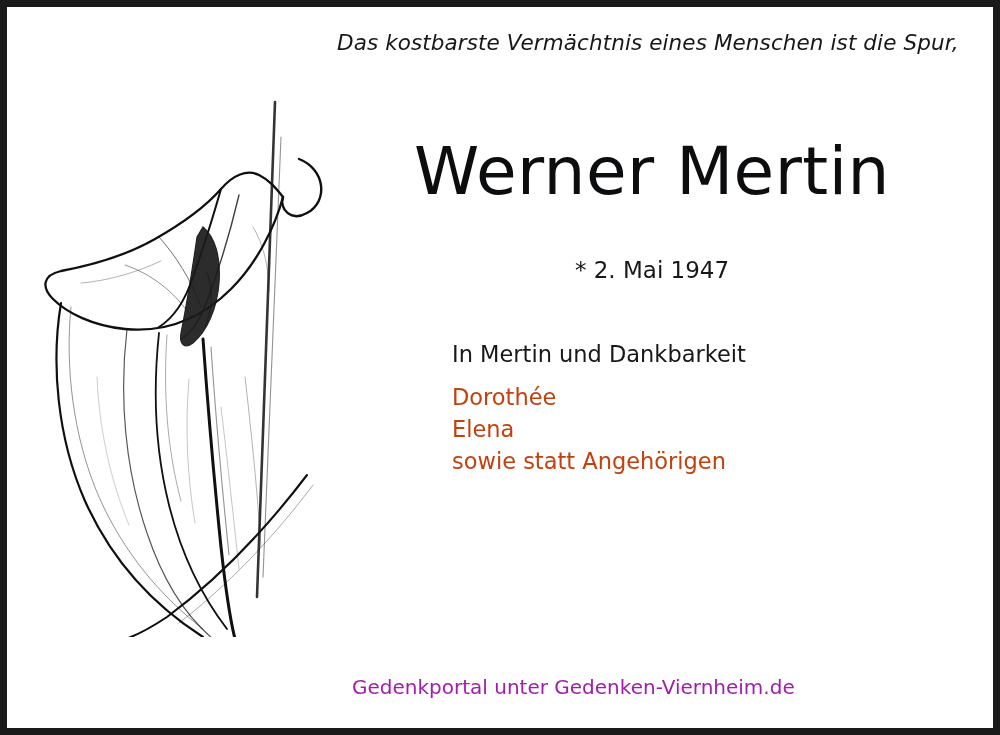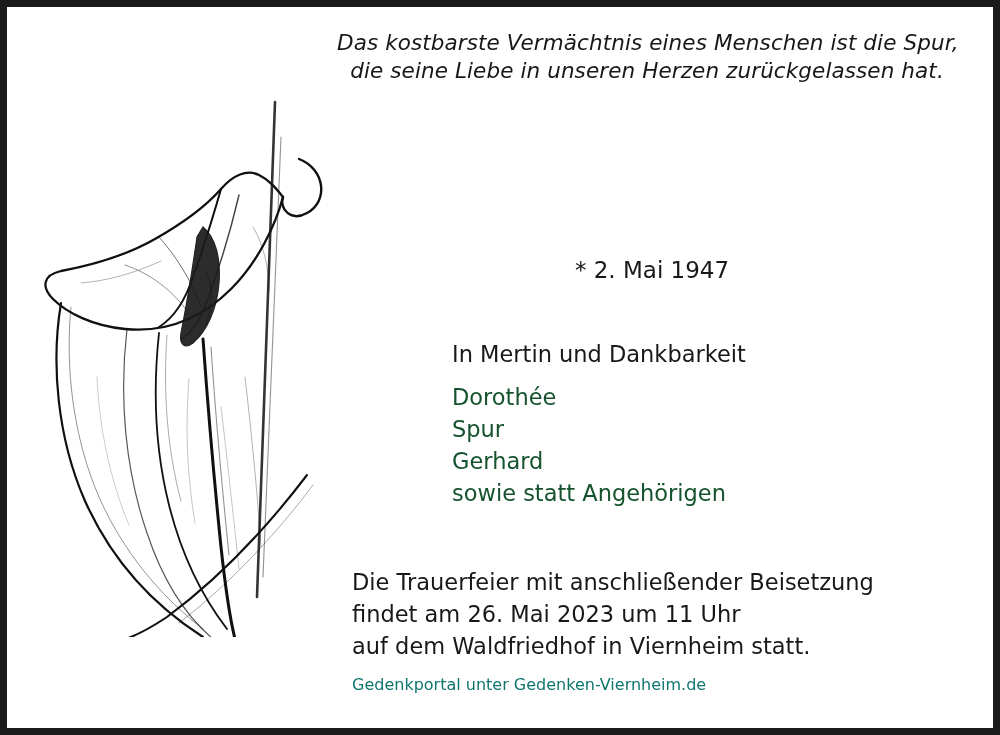--- a/index.html
+++ b/index.html
@@ -100,41 +100,41 @@
     font-size: 22.5px;
     color: #16181a;
     line-height: 1.38;
   }
 
   .family {
     position: absolute;
     left: 445px;
     top: 375px;
     font-size: 22.5px;
-    color: #14532d;
+    color: #c2410c;
     line-height: 1.42;
   }
   .family div { white-space: nowrap; }
 
   .ceremony {
     position: absolute;
     left: 345px;
     top: 560px;
     font-size: 22.5px;
     color: #16181a;
     line-height: 1.42;
   }
   .ceremony div { white-space: nowrap; }
 
   .portal {
     position: absolute;
     left: 345px;
     top: 668px;
-    font-size: 16px;
-    color: #0f766e;
+    font-size: 20px;
+    color: #a21caf;
     white-space: nowrap;
   }
 </style>
 </head>
 <body>
 
 <div class="page">
   <div class="frame"></div>
   <div class="inner">
 
@@ -174,39 +174,33 @@
           <path d="M182 302 C178 350 180 398 188 446" stroke-width="0.7" opacity="0.35"></path>
           <path d="M90 300 C92 348 102 400 122 448" stroke-width="0.7" opacity="0.3"></path>
           <path d="M246 150 C256 166 262 190 262 214" stroke-width="0.8" opacity="0.4"></path>
           <path d="M74 206 C100 204 128 196 154 184" stroke-width="0.8" opacity="0.4"></path>
         </g>
       </svg>
     </div>
 
     <div class="verse">
       <div>Das kostbarste Vermächtnis eines Menschen ist die Spur,</div>
-      <div>die seine Liebe in unseren Herzen zurückgelassen hat.</div>
-    </div>
-
+    </div>
+
+    <div class="name">Werner Mertin</div>
 
     <div class="dates">
       <span>* 2. Mai 1947</span>
     </div>
 
     <div class="dedication">In Mertin und Dankbarkeit</div>
 
     <div class="family">
       <div>Dorothée</div>
-      <div>Spur</div>
-      <div>Gerhard</div>
+      <div>Elena</div>
       <div>sowie statt Angehörigen</div>
     </div>
 
-    <div class="ceremony">
-      <div>Die Trauerfeier mit anschließender Beisetzung</div>
-      <div>findet am 26. Mai 2023 um 11 Uhr</div>
-      <div>auf dem Waldfriedhof in Viernheim statt.</div>
-    </div>
 
     <div class="portal">Gedenkportal unter Gedenken-Viernheim.de</div>
 
   </div>
 </div>
 
 </body></html>

